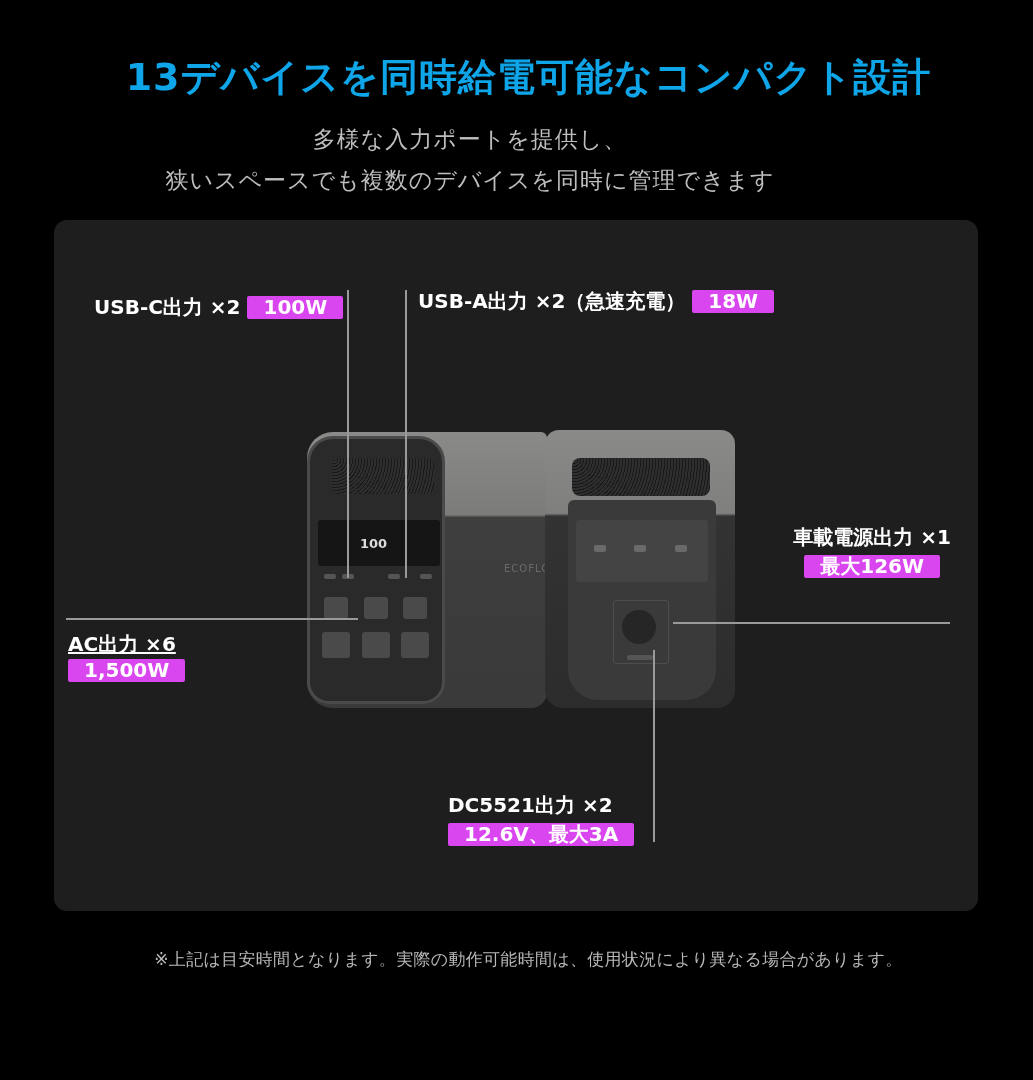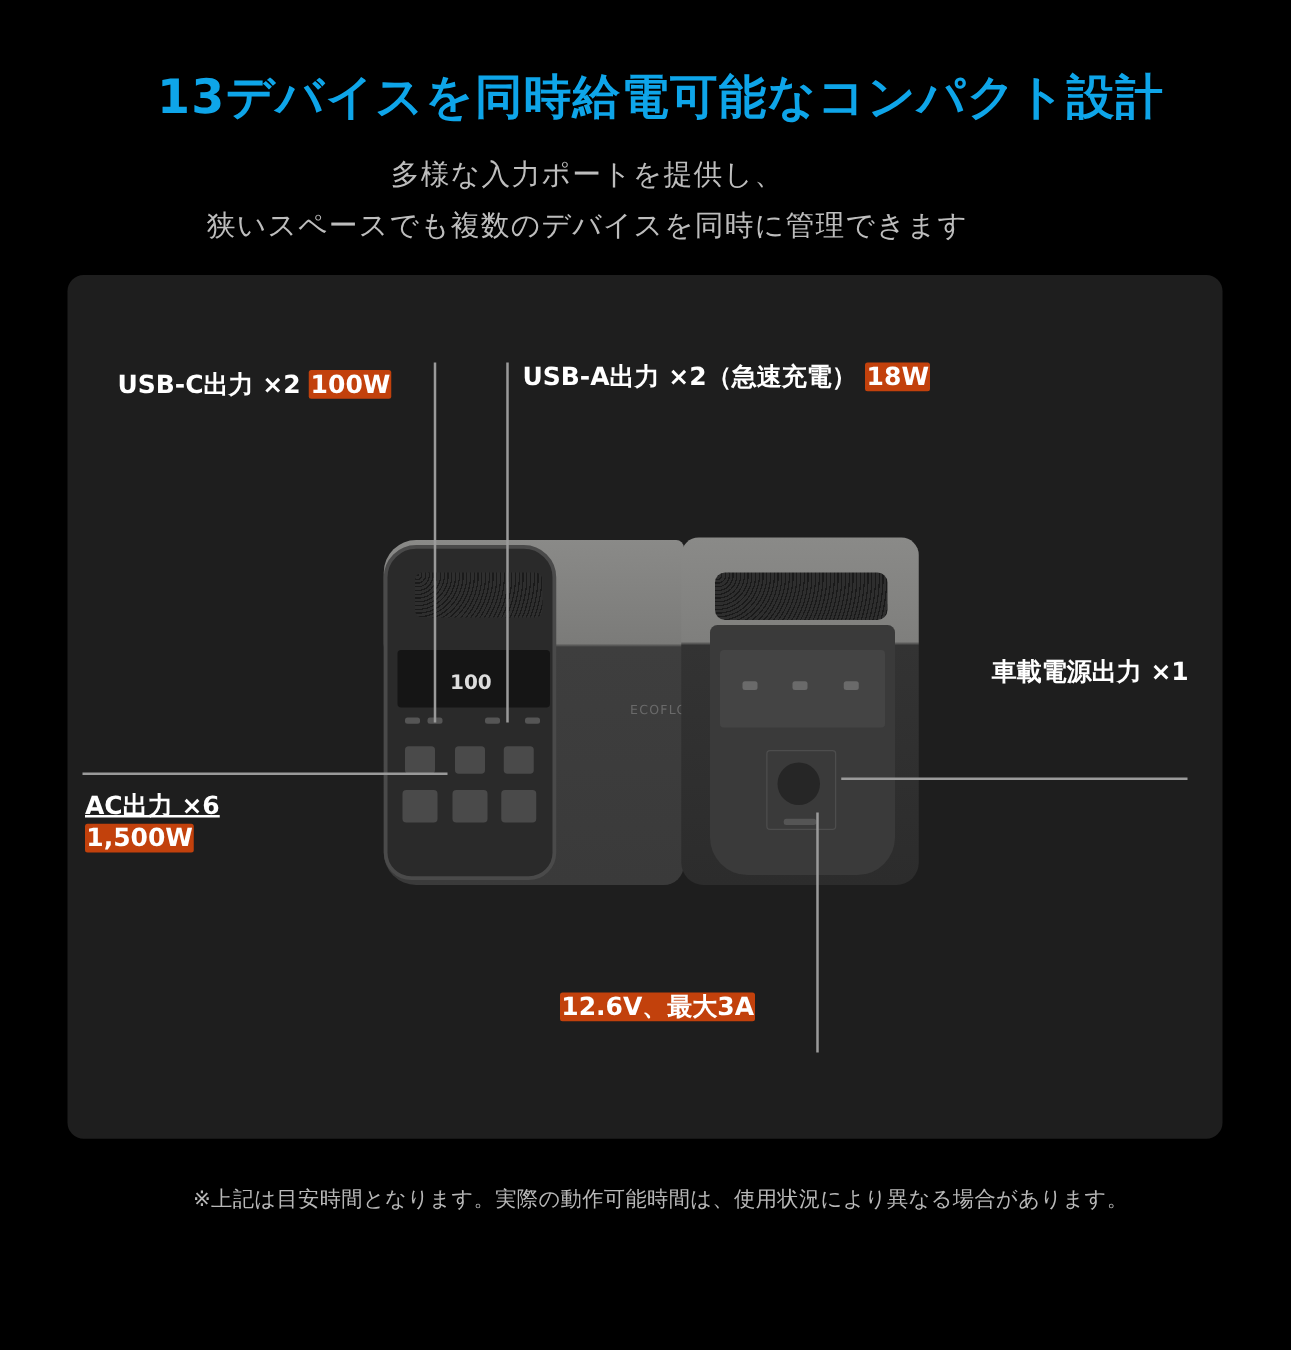--- a/index.html
+++ b/index.html
@@ -20,21 +20,21 @@
   .sub2 { top:165px; }
   .panel {
     position:absolute; left:54px; top:220px; width:924px; height:691px;
     background:#1e1e1e; border-radius:13px;
   }
   .label {
     position:absolute; color:#fff; font-size:20px; font-weight:bold;
     white-space:nowrap; line-height:26px;
   }
   .badge {
-    background:#c2410c; color:#fff; border-radius:2px; padding:0 1px;
+    background:#d946ef; color:#fff; border-radius:2px; padding:0 16px;
     display:inline-block; line-height:23px; font-weight:bold;
   }
   .right { text-align:center; }
   .line { position:absolute; background:#9a9a9a; }
   .vline { width:2px; }
   .hline { height:2px; }
   .footnote {
     position:absolute; left:12px; top:948px; width:1033px; text-align:center;
     font-size:17px; color:#b8b8b8; letter-spacing:0.3px;
   }
@@ -51,21 +51,21 @@
   .leftunit-grille {
     position:absolute; left:332px; top:458px; width:102px; height:36px;
     background:repeating-radial-gradient(circle at 2px 2px,#1a1a1a 0 1px,#2e2e2e 1px 3px);
     border-radius:6px;
   }
   .leftunit-screen {
     position:absolute; left:318px; top:520px; width:122px; height:46px;
     background:#151515; border-radius:3px;
   }
   .screen-val {
-    position:absolute; left:360px; top:536px; font-size:16px; font-weight:bold; color:#ddd;
+    position:absolute; left:360px; top:536px; font-size:13px; font-weight:bold; color:#ddd;
   }
   .outlet {
     position:absolute; width:24px; height:22px; background:#4a4a4a; border-radius:3px;
   }
   .outlet-big {
     position:absolute; width:28px; height:26px; background:#4a4a4a; border-radius:3px;
   }
   .usbport {
     position:absolute; width:12px; height:5px; background:#555; border-radius:2px;
   }
@@ -155,19 +155,21 @@
   <span class="badge">18W</span>
 </div>
 
 <div class="label" style="left:68px;top:631px;text-decoration:underline;">
   <div>AC出力 ×6</div>
   <div><span class="badge">1,500W</span></div>
 </div>
 
 <div class="label right" style="right:82px;top:523px;line-height:29px;">
   <div>車載電源出力 ×1</div>
+  <div><span class="badge">最大126W</span></div>
 </div>
 
 <div class="label" style="left:448px;top:791px;line-height:29px;">
+  <div>DC5521出力 ×2</div>
   <div><span class="badge">12.6V、最大3A</span></div>
 </div>
 
 <div class="footnote">※上記は目安時間となります。実際の動作可能時間は、使用状況により異なる場合があります。</div>
 
 </body></html>

